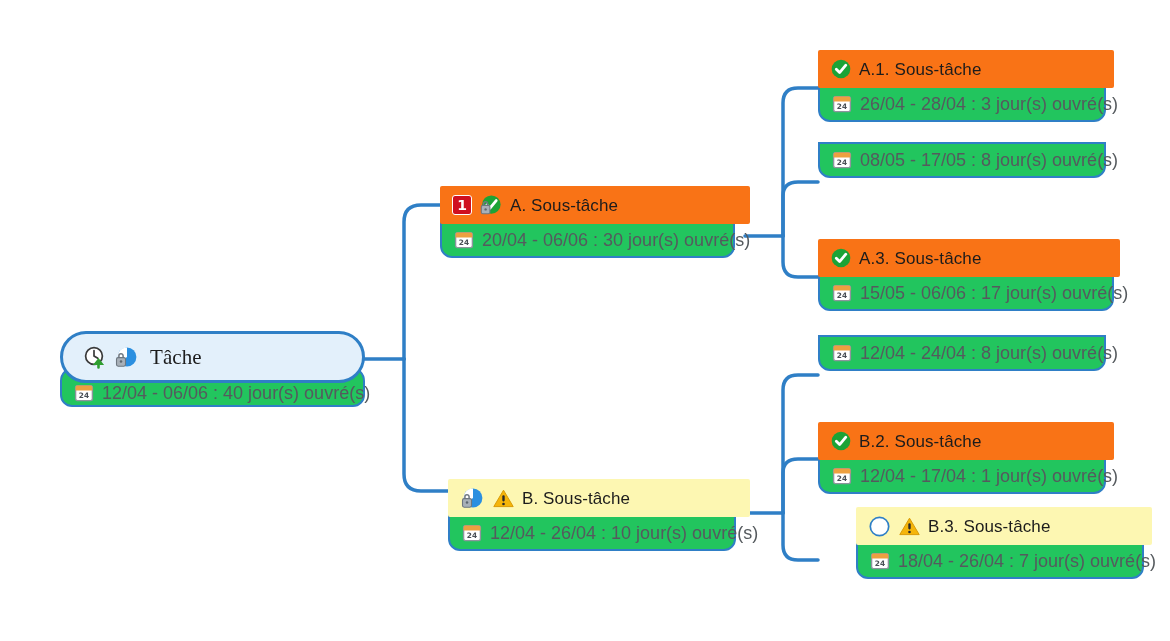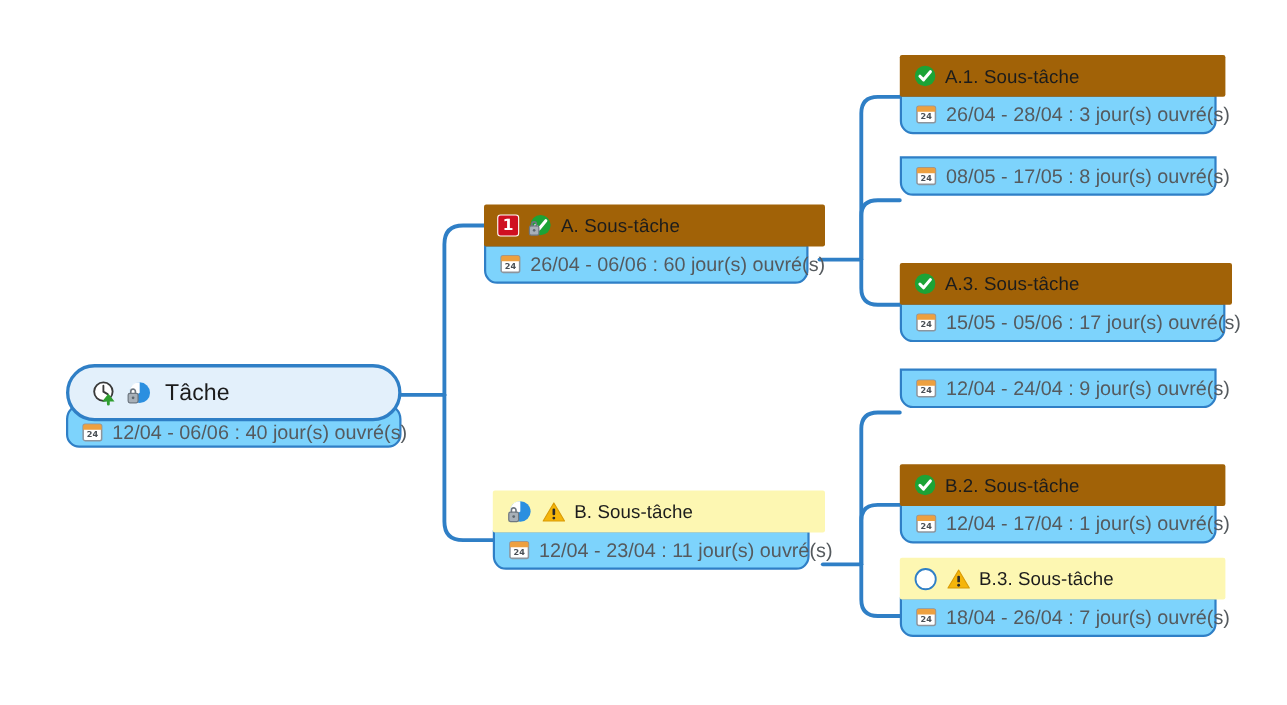--- a/index.html
+++ b/index.html
@@ -42,21 +42,21 @@
   .node .hdr .title {
     font-size: 17px;
     color: #1c1c1c;
     line-height: 1;
     white-space: nowrap;
     letter-spacing: .1px;
   }
   .node .datebar {
     position: relative;
     box-sizing: border-box;
-    background: #7dd3fc;
+    background: #22c55e;
     border: 2px solid #2f7fc6;
     border-radius: 12px;
     display: flex;
     align-items: center;
     gap: 8px;
     z-index: 2;
   }
   .node .datebar .dtext {
     font-size: 18px;
     color: #555a5e;
@@ -64,41 +64,42 @@
     line-height: 1;
   }
 
   
   .node.root .hdr {
     background: #e3f0fb;
     border: 3px solid #2f7fc6;
     border-radius: 26px;
     height: 52px;
     padding: 0 22px 0 20px;
+    font-family: Liberation Serif, serif;
   }
   .node.root .hdr .title {
     font-size: 21px;
     margin-left: 4px;
   }
   .node.root .datebar {
     margin-top: -16px;
     padding: 0 14px 0 12px;
     height: 40px;
     padding-top: 12px;
     border-top-left-radius: 14px;
     border-top-right-radius: 14px;
   }
 
   
   .node.task .hdr {
     height: 38px;
     padding: 0 16px 0 12px;
     border-radius: 2px;
   }
-  .node.task.st-green .hdr { background: #a16207; text-align: right; }
+  .node.task.st-green .hdr { background: #f97316; text-align: right; }
   .node.task.st-yellow .hdr { background: #fdf7b2; }
 
   .node.task .datebar {
     margin-top: -2px;
     height: 36px;
     padding: 0 14px 0 12px;
     border-top-left-radius: 0;
     border-top-right-radius: 0;
   }
 
@@ -216,21 +217,21 @@
       <span class="title">A. Sous-tâche</span>
     </div>
     <div class="datebar" style="width:295px;">
       <span class="ic">
         <svg width="20" height="20" viewBox="0 0 20 20">
           <rect x="1.6" y="2.6" width="16.8" height="15" rx="1.8" fill="#ffffff" stroke="#8d959d" stroke-width="1.4"></rect>
           <path d="M1.6 4.4 a1.8 1.8 0 0 1 1.8 -1.8 h13.2 a1.8 1.8 0 0 1 1.8 1.8 v3.2 h-16.8 z" fill="#eda040"></path>
           <text x="10" y="14.6" font-family="DejaVu Sans, sans-serif" font-size="7.4" font-weight="bold" fill="#4a5056" text-anchor="middle">24</text>
         </svg>
       </span>
-      <span class="dtext">26/04 - 06/06 : 60 jour(s) ouvré(s)</span>
+      <span class="dtext">20/04 - 06/06 : 30 jour(s) ouvré(s)</span>
     </div>
   </div>
 
   <div class="node task st-green" id="node-a1" style="left:818px; top:50px; width:296px;">
     <div class="hdr">
       <span class="ic">
         <svg width="22" height="22" viewBox="0 0 22 22">
           <circle cx="11" cy="11" r="9.3" fill="#1ca336"></circle>
           <path d="M6.3 11.3 L9.6 14.6 L15.8 7.2" fill="none" stroke="#ffffff" stroke-width="2.8" stroke-linecap="round" stroke-linejoin="round"></path>
         </svg>
@@ -273,25 +274,25 @@
       <span class="title">A.3. Sous-tâche</span>
     </div>
     <div class="datebar" style="width:296px;">
       <span class="ic">
         <svg width="20" height="20" viewBox="0 0 20 20">
           <rect x="1.6" y="2.6" width="16.8" height="15" rx="1.8" fill="#ffffff" stroke="#8d959d" stroke-width="1.4"></rect>
           <path d="M1.6 4.4 a1.8 1.8 0 0 1 1.8 -1.8 h13.2 a1.8 1.8 0 0 1 1.8 1.8 v3.2 h-16.8 z" fill="#eda040"></path>
           <text x="10" y="14.6" font-family="DejaVu Sans, sans-serif" font-size="7.4" font-weight="bold" fill="#4a5056" text-anchor="middle">24</text>
         </svg>
       </span>
-      <span class="dtext">15/05 - 05/06 : 17 jour(s) ouvré(s)</span>
-    </div>
-  </div>
-
-  <div class="node task st-yellow" id="node-b" style="left:448px; top:446px; width:302px;">
+      <span class="dtext">15/05 - 06/06 : 17 jour(s) ouvré(s)</span>
+    </div>
+  </div>
+
+  <div class="node task st-yellow" id="node-b" style="left:448px; top:479px; width:302px;">
     <div class="hdr">
       <span class="ic">
         <svg width="25" height="25" viewBox="0 0 25 25">
           <circle cx="13" cy="12" r="9.4" fill="#2b8fe0"></circle>
           <path d="M13 12 L13 2.6 A9.4 9.4 0 0 0 5.1 17.2 Z" fill="#ffffff"></path>
           <rect x="2.5" y="12.6" width="9" height="8.6" rx="1.6" fill="#a8b0b8" stroke="#6e7780" stroke-width="1.1"></rect>
           <path d="M4.9 12.9 v-2.1 a2.1 2.1 0 0 1 4.2 0 v2.1" fill="none" stroke="#6e7780" stroke-width="1.5"></path>
           <circle cx="7" cy="16.6" r="1.25" fill="#5d666e"></circle>
         </svg>
       </span>
@@ -305,34 +306,34 @@
       <span class="title">B. Sous-tâche</span>
     </div>
     <div class="datebar" style="width:288px;">
       <span class="ic">
         <svg width="20" height="20" viewBox="0 0 20 20">
           <rect x="1.6" y="2.6" width="16.8" height="15" rx="1.8" fill="#ffffff" stroke="#8d959d" stroke-width="1.4"></rect>
           <path d="M1.6 4.4 a1.8 1.8 0 0 1 1.8 -1.8 h13.2 a1.8 1.8 0 0 1 1.8 1.8 v3.2 h-16.8 z" fill="#eda040"></path>
           <text x="10" y="14.6" font-family="DejaVu Sans, sans-serif" font-size="7.4" font-weight="bold" fill="#4a5056" text-anchor="middle">24</text>
         </svg>
       </span>
-      <span class="dtext">12/04 - 23/04 : 11 jour(s) ouvré(s)</span>
+      <span class="dtext">12/04 - 26/04 : 10 jour(s) ouvré(s)</span>
     </div>
   </div>
 
   <div class="node task st-green" id="node-b1" style="left:818px; top:337px; width:296px;">
     <div class="datebar" style="width:288px;">
       <span class="ic">
         <svg width="20" height="20" viewBox="0 0 20 20">
           <rect x="1.6" y="2.6" width="16.8" height="15" rx="1.8" fill="#ffffff" stroke="#8d959d" stroke-width="1.4"></rect>
           <path d="M1.6 4.4 a1.8 1.8 0 0 1 1.8 -1.8 h13.2 a1.8 1.8 0 0 1 1.8 1.8 v3.2 h-16.8 z" fill="#eda040"></path>
           <text x="10" y="14.6" font-family="DejaVu Sans, sans-serif" font-size="7.4" font-weight="bold" fill="#4a5056" text-anchor="middle">24</text>
         </svg>
       </span>
-      <span class="dtext">12/04 - 24/04 : 9 jour(s) ouvré(s)</span>
+      <span class="dtext">12/04 - 24/04 : 8 jour(s) ouvré(s)</span>
     </div>
   </div>
 
   <div class="node task st-green" id="node-b2" style="left:818px; top:422px; width:296px;">
     <div class="hdr">
       <span class="ic">
         <svg width="22" height="22" viewBox="0 0 22 22">
           <circle cx="11" cy="11" r="9.3" fill="#1ca336"></circle>
           <path d="M6.3 11.3 L9.6 14.6 L15.8 7.2" fill="none" stroke="#ffffff" stroke-width="2.8" stroke-linecap="round" stroke-linejoin="round"></path>
         </svg>
@@ -344,21 +345,21 @@
         <svg width="20" height="20" viewBox="0 0 20 20">
           <rect x="1.6" y="2.6" width="16.8" height="15" rx="1.8" fill="#ffffff" stroke="#8d959d" stroke-width="1.4"></rect>
           <path d="M1.6 4.4 a1.8 1.8 0 0 1 1.8 -1.8 h13.2 a1.8 1.8 0 0 1 1.8 1.8 v3.2 h-16.8 z" fill="#eda040"></path>
           <text x="10" y="14.6" font-family="DejaVu Sans, sans-serif" font-size="7.4" font-weight="bold" fill="#4a5056" text-anchor="middle">24</text>
         </svg>
       </span>
       <span class="dtext">12/04 - 17/04 : 1 jour(s) ouvré(s)</span>
     </div>
   </div>
 
-  <div class="node task st-yellow" id="node-b3" style="left:818px; top:507px; width:296px;">
+  <div class="node task st-yellow" id="node-b3" style="left:856px; top:507px; width:296px;">
     <div class="hdr">
       <span class="ic">
         <svg width="23" height="23" viewBox="0 0 23 23">
           <circle cx="11.5" cy="11.5" r="9.2" fill="#ffffff" stroke="#2f7fc6" stroke-width="1.7"></circle>
         </svg>
       </span>
       <span class="ic">
         <svg width="23" height="23" viewBox="0 0 23 23">
           <path d="M11.5 3.2 L21.2 19.6 L1.8 19.6 Z" fill="#f5b50a" stroke="#d99b06" stroke-width="1" stroke-linejoin="round"></path>
           <rect x="10.3" y="8.3" width="2.4" height="6.1" rx="1.1" fill="#2a2a2a"></rect>

